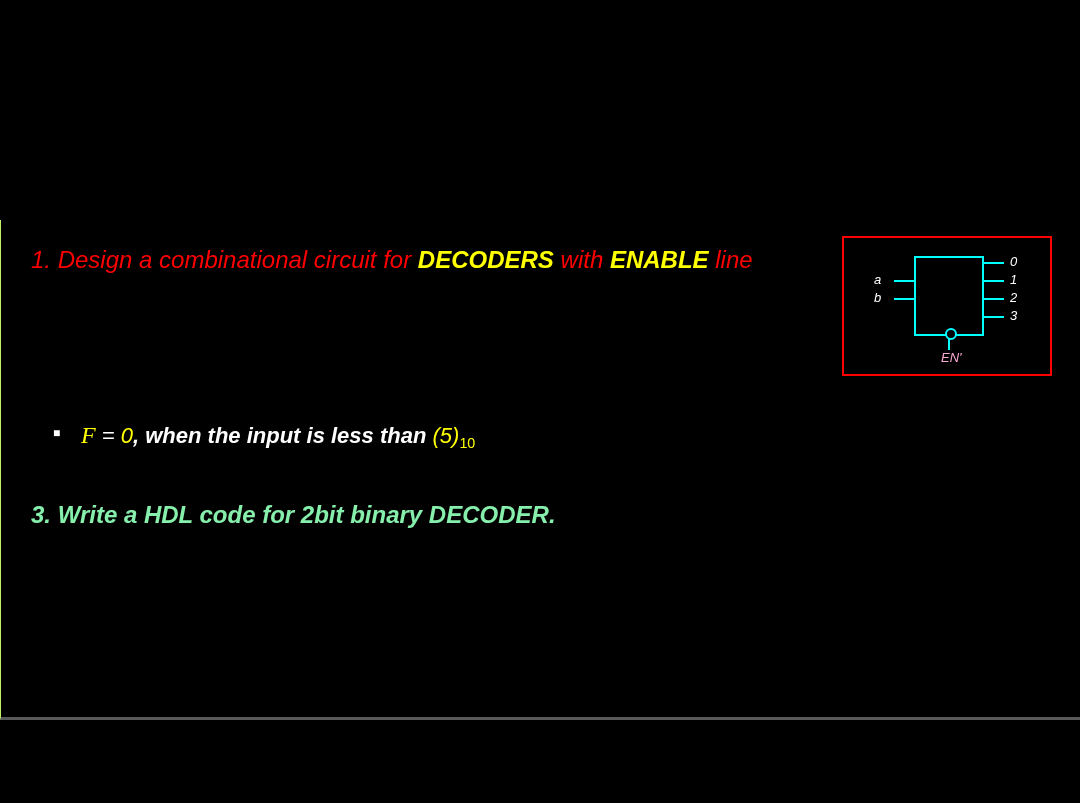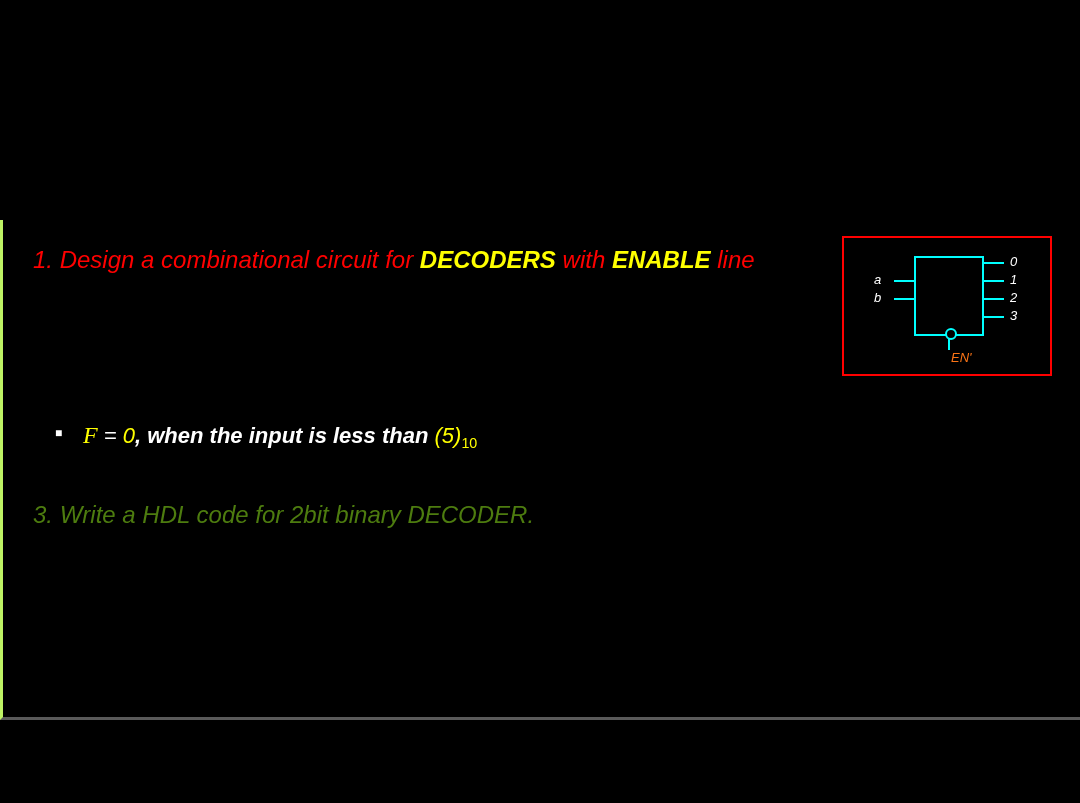--- a/index.html
+++ b/index.html
@@ -10,21 +10,21 @@
       font-family: "Segoe UI", Tahoma, Geneva, sans-serif;
       overflow: hidden;
       position: relative;
     }
     .content-area {
       position: absolute;
       left: 0;
       top: 220px;
       width: 1080px;
       height: 500px;
-      border-left: 3px solid #bef264;
+      border-left: 1px solid #bef264;
       border-bottom: 3px solid #5a5a5a;
       padding-left: 30px;
     }
     .q1-row {
       display: flex;
       align-items: flex-start;
       margin-top: 16px;
     }
     .q1-text {
       font-size: 24px;
@@ -86,23 +86,23 @@
       left: -3px;
       top: -8px;
       width: 8px;
       height: 8px;
       border: 2px solid #00ffff;
       border-radius: 50%;
       background: #000;
     }
     .lbl-en {
       position: absolute;
-      left: 107px;
+      left: 97px;
       top: 112px;
-      color: #f97316;
+      color: #f9a8d4;
       font-size: 13px;
     }
 
     .pin-right {
       position: absolute;
       left: 140px;
       width: 20px;
       height: 2px;
       background: #00ffff;
     }
@@ -151,22 +151,22 @@
       font-size: 0.65em;
       vertical-align: sub;
       font-style: normal;
     }
     .fvar { font-family: "Times New Roman", serif; font-style: italic; font-size: 24px; }
 
     .q3 {
       margin-top: 50px;
       font-size: 24px;
       font-style: italic;
-      font-weight: 400;
-      color: #4d7c0f;
+      font-weight: 700;
+      color: #86efac;
     }
   </style>
 </head>
 <body>
 
 <div class="content-area">
 
   <div class="q1-row">
     <div class="q1-text">
       <span class="red">1.  </span><span class="red">Design a combinational circuit for </span><span class="yellow bold">DECODERS</span><span class="red"> with </span><span class="yellow bold">ENABLE</span><span class="red"> line</span>

